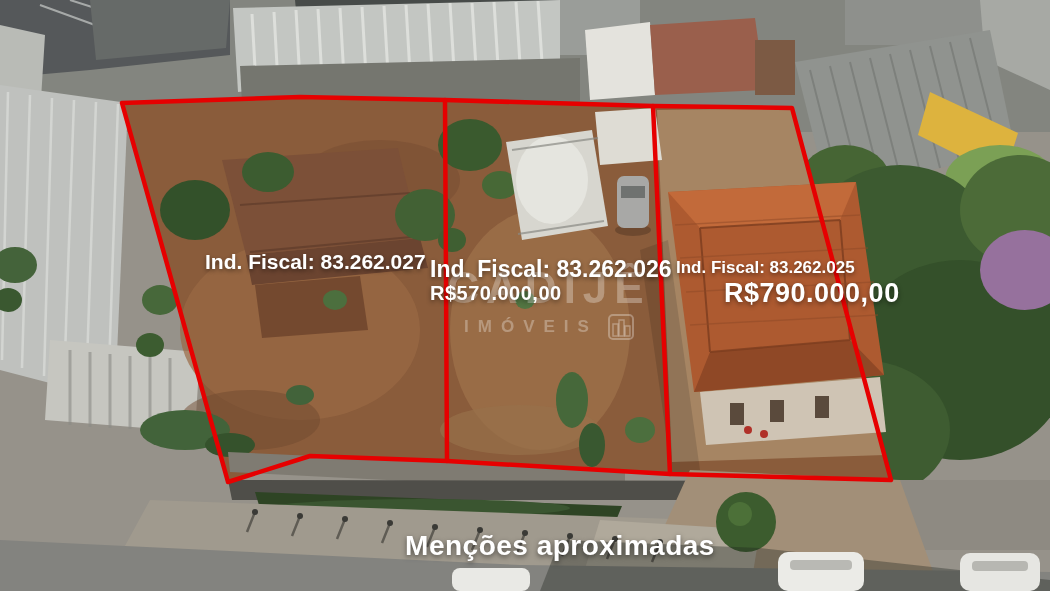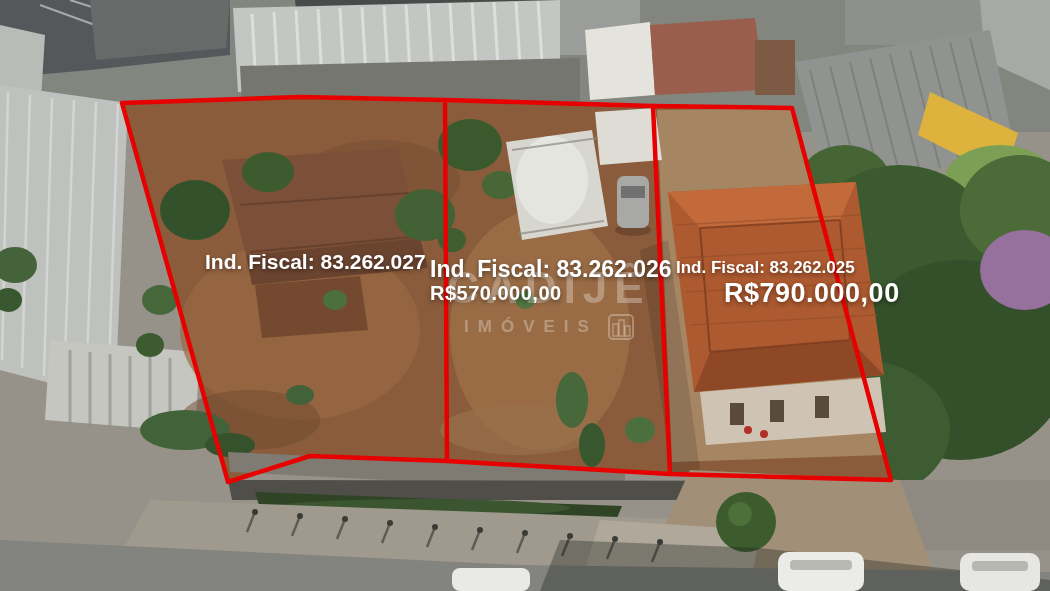--- a/index.html
+++ b/index.html
@@ -235,14 +235,15 @@
   <div class="overlay-text lot-info lot2" style="left:430px;top:256px;width:240px;">
     <div class="lot-id">Ind. Fiscal: 83.262.026</div>
     <div class="lot-price">R$570.000,00</div>
   </div>
 
   <div class="overlay-text lot-info lot3" style="left:676px;top:258px;width:230px;">
     <div class="lot-id">Ind. Fiscal: 83.262.025</div>
     <div class="lot-price">R$790.000,00</div>
   </div>
 
+  <div class="overlay-text caption">Menções aproximadas</div>
 
 </div>
 
 </body></html>

